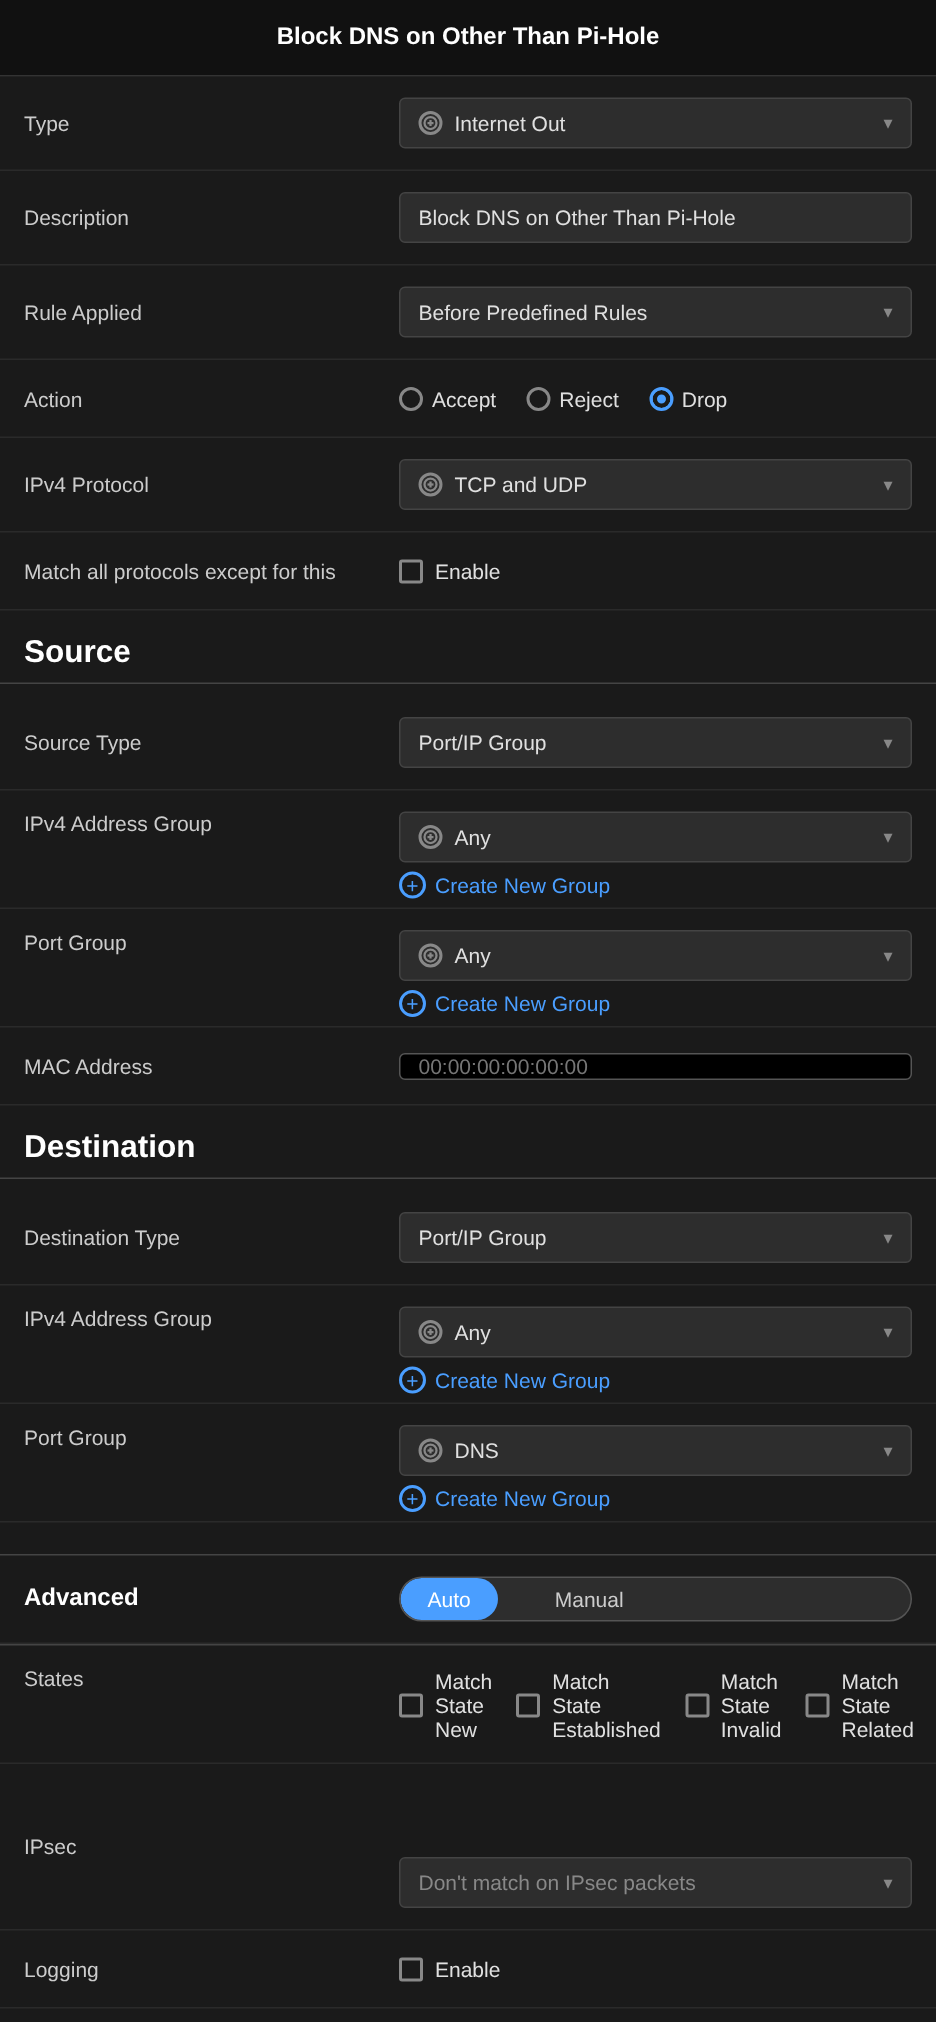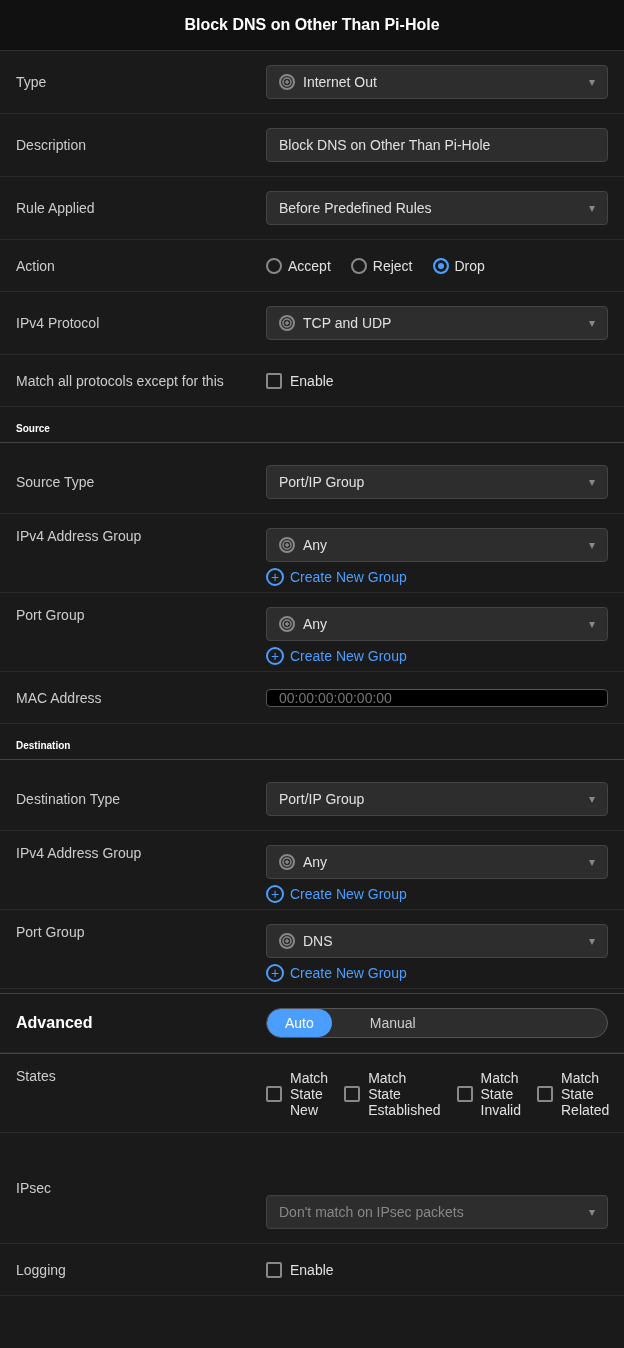--- a/index.html
+++ b/index.html
@@ -112,21 +112,21 @@
     .checkbox-box {
       width: 16px;
       height: 16px;
       border: 2px solid #888;
       border-radius: 2px;
       flex-shrink: 0;
       background: transparent;
     }
     .section-header {
       padding: 16px 16px 8px 16px;
-      font-size: 10px;
+      font-size: 21px;
       font-weight: 700;
       color: #fff;
     }
     .section-divider {
       border: none;
       border-top: 1px solid #444;
       margin: 0 0 8px 0;
     }
     .create-group-link {
       color: #4a9eff;
@@ -421,21 +421,21 @@
         </div>
         <span class="chevron">▾</span>
       </div>
       <div class="create-group-link">
         <span class="create-group-icon">+</span>
         <span>Create New Group</span>
       </div>
     </div>
   </div>
 
-  <div class="form-row" style="border-top: 1px solid #444; margin-top: 4px;">
+  <div class="form-row" style="border-top: 1px solid #444; margin-top: 21px;">
     <div class="form-label" style="font-size:16px; font-weight:700; color:#fff;">Advanced</div>
     <div class="form-control">
       <div class="advanced-toggle">
         <button class="toggle-btn active">Auto</button>
         <button class="toggle-btn">Manual</button>
       </div>
     </div>
   </div>
 
   <hr class="section-divider" style="margin: 0 0 0 0;">

